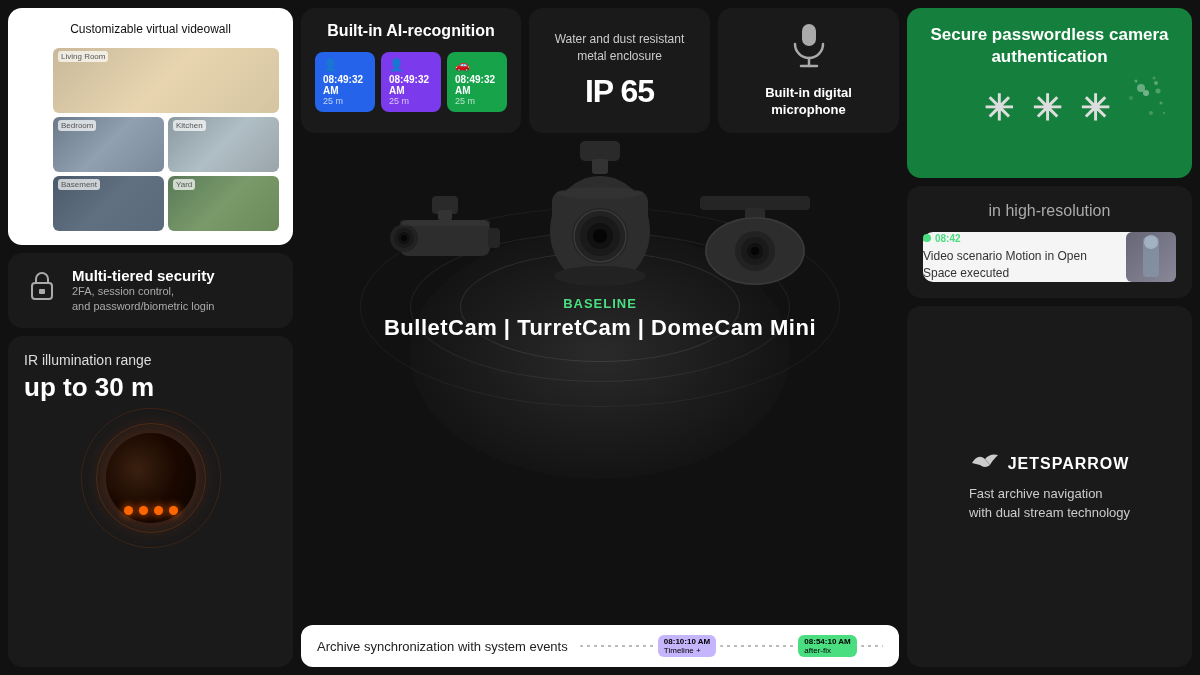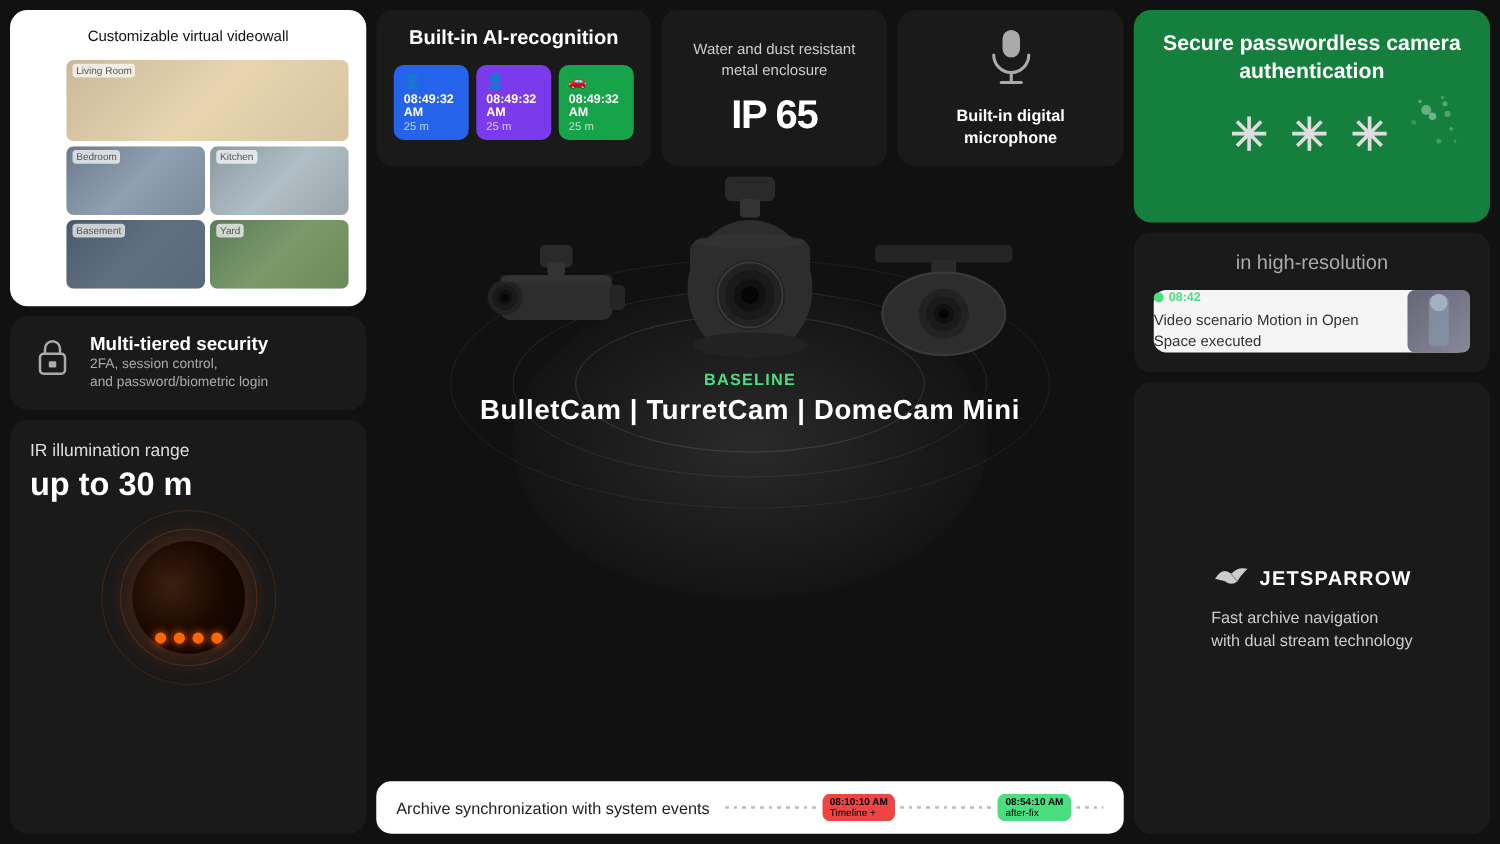--- a/index.html
+++ b/index.html
@@ -636,21 +636,21 @@
 
   <div class="archive-bar">
     <div class="archive-label">Archive synchronization with system events</div>
 
     <div style="flex:1; display:flex; align-items:center; gap:4px; overflow:hidden;">
 
       <div style="flex:1; display:flex; align-items:center; gap:2px;">
         <div style="height:2px; flex:1; background: repeating-linear-gradient(to right, #bbb 0px, #bbb 3px, transparent 3px, transparent 7px); border-radius:1px;"></div>
       </div>
 
-      <div style="background:#ef4444; border-radius:6px; padding:2px 6px; white-space:nowrap; font-size:8px; color:#000; flex-shrink:0;">
+      <div style="background:#c4b5fd; border-radius:6px; padding:2px 6px; white-space:nowrap; font-size:8px; color:#000; flex-shrink:0;">
         <div style="font-weight:700;">08:10:10 AM</div>
         <div>Timeline +</div>
       </div>
 
       <div style="flex:1; display:flex; align-items:center;">
         <div style="height:2px; flex:1; background: repeating-linear-gradient(to right, #bbb 0px, #bbb 3px, transparent 3px, transparent 7px); border-radius:1px;"></div>
       </div>
 
       <div style="background:#4ade80; border-radius:6px; padding:2px 6px; white-space:nowrap; font-size:8px; color:#000; flex-shrink:0;">
         <div style="font-weight:700;">08:54:10 AM</div>

